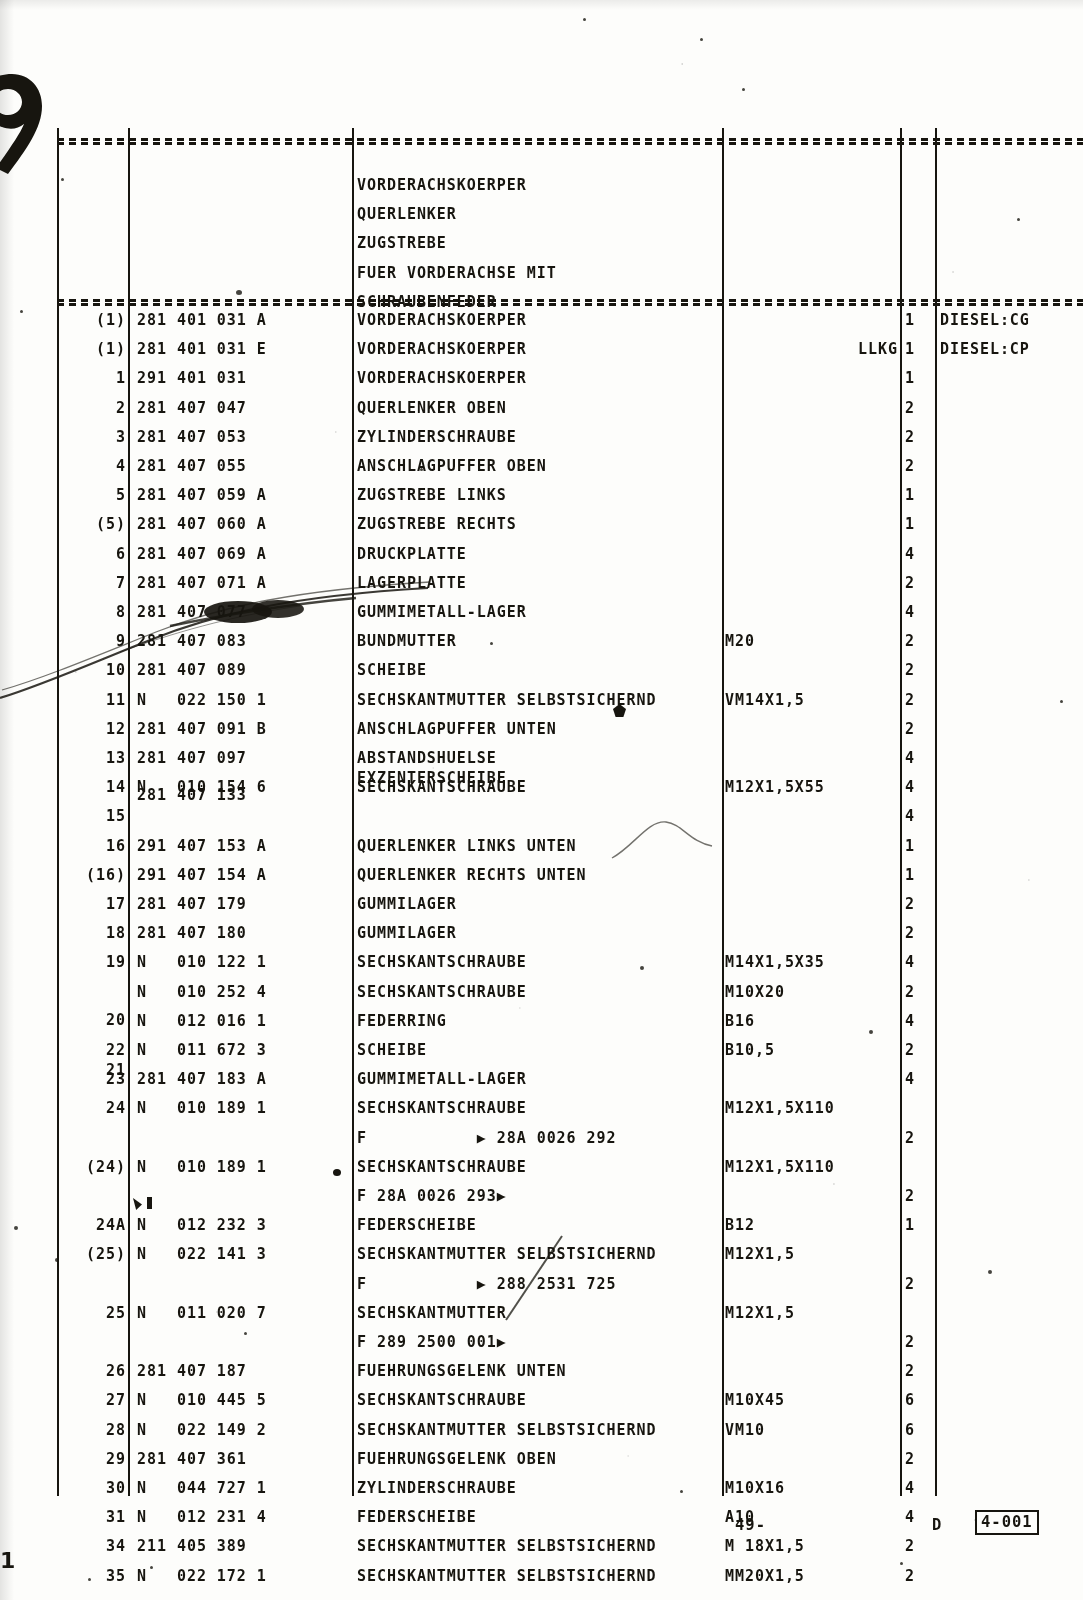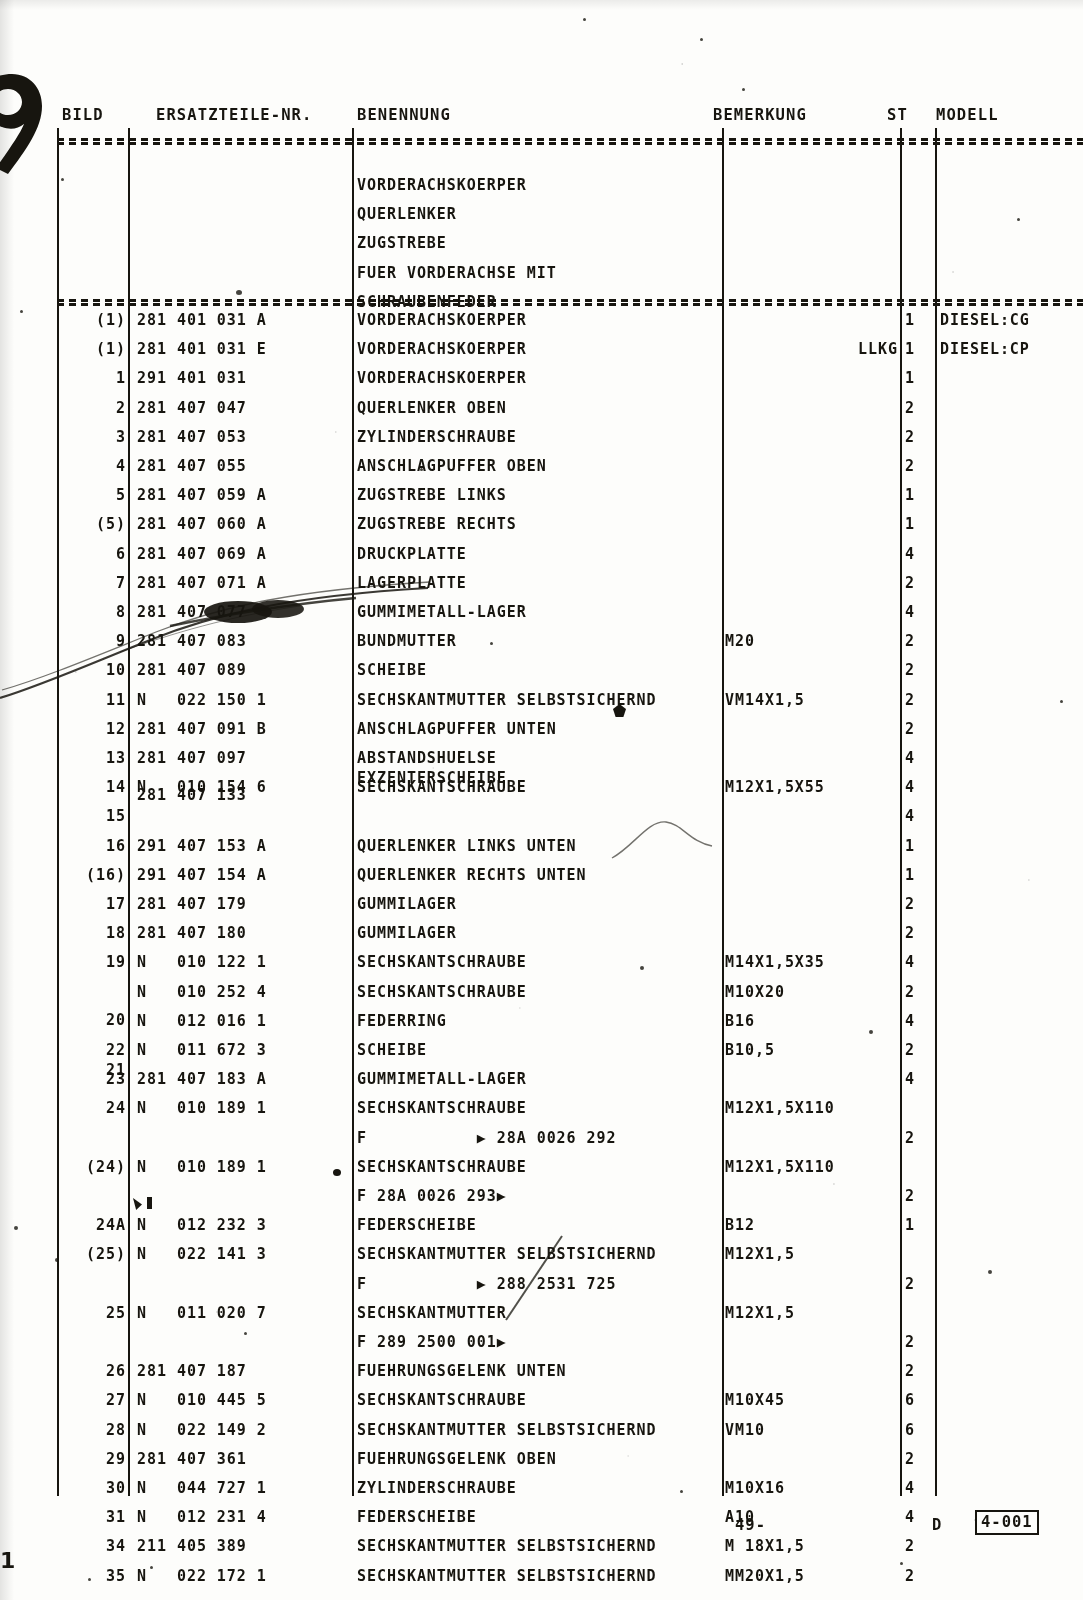--- a/index.html
+++ b/index.html
@@ -219,28 +219,20 @@
 </style>
 </head>
 <body>
 
 <div id="page">
 
   <div class="edge-shadow-t"></div>
   <div class="edge-shadow-l"></div>
 
 
-  <div class="colhead">
-    <span class="ch-bild">BILD</span>
-    <span class="ch-nr">ERSATZTEILE-NR.</span>
-    <span class="ch-ben">BENENNUNG</span>
-    <span class="ch-bem">BEMERKUNG</span>
-    <span class="ch-st">ST</span>
-    <span class="ch-mod">MODELL</span>
-  </div>
 
   <div class="dblrule r1"></div>
   <div class="dblrule r2"></div>
 
   <div id="vrules">
       <div class="vrule" style="left: 57px; top: 128px; height: 1368px;"></div>
       <div class="vrule" style="left: 128px; top: 128px; height: 1368px;"></div>
       <div class="vrule" style="left: 352px; top: 128px; height: 1368px;"></div>
       <div class="vrule" style="left: 722px; top: 128px; height: 1368px;"></div>
       <div class="vrule" style="left: 900px; top: 128px; height: 1368px;"></div>

